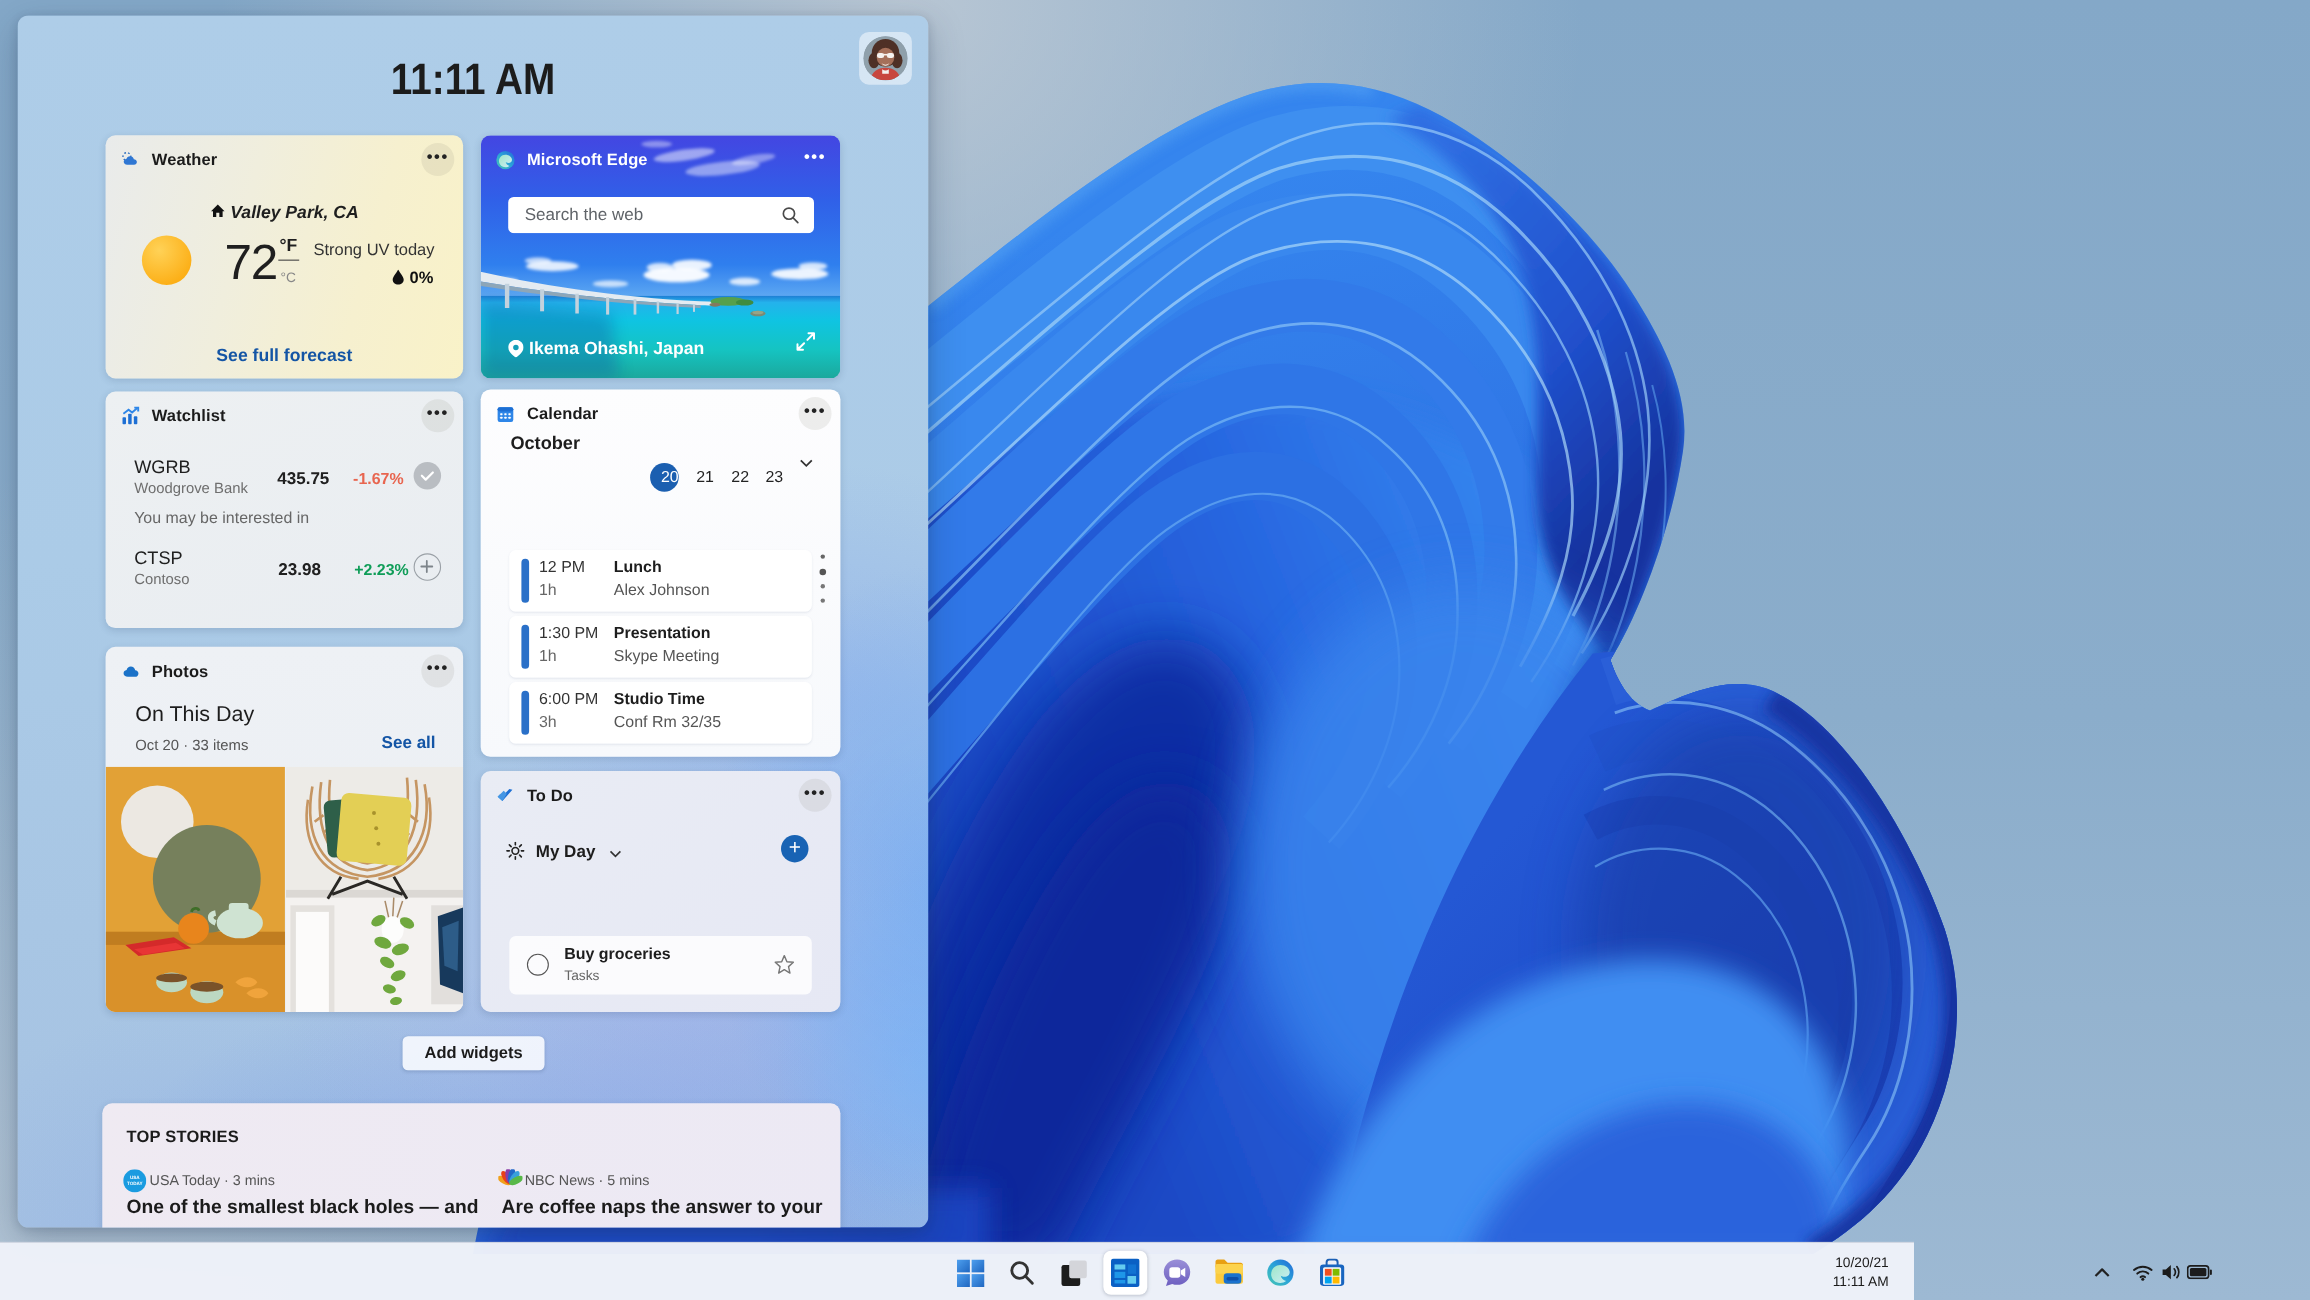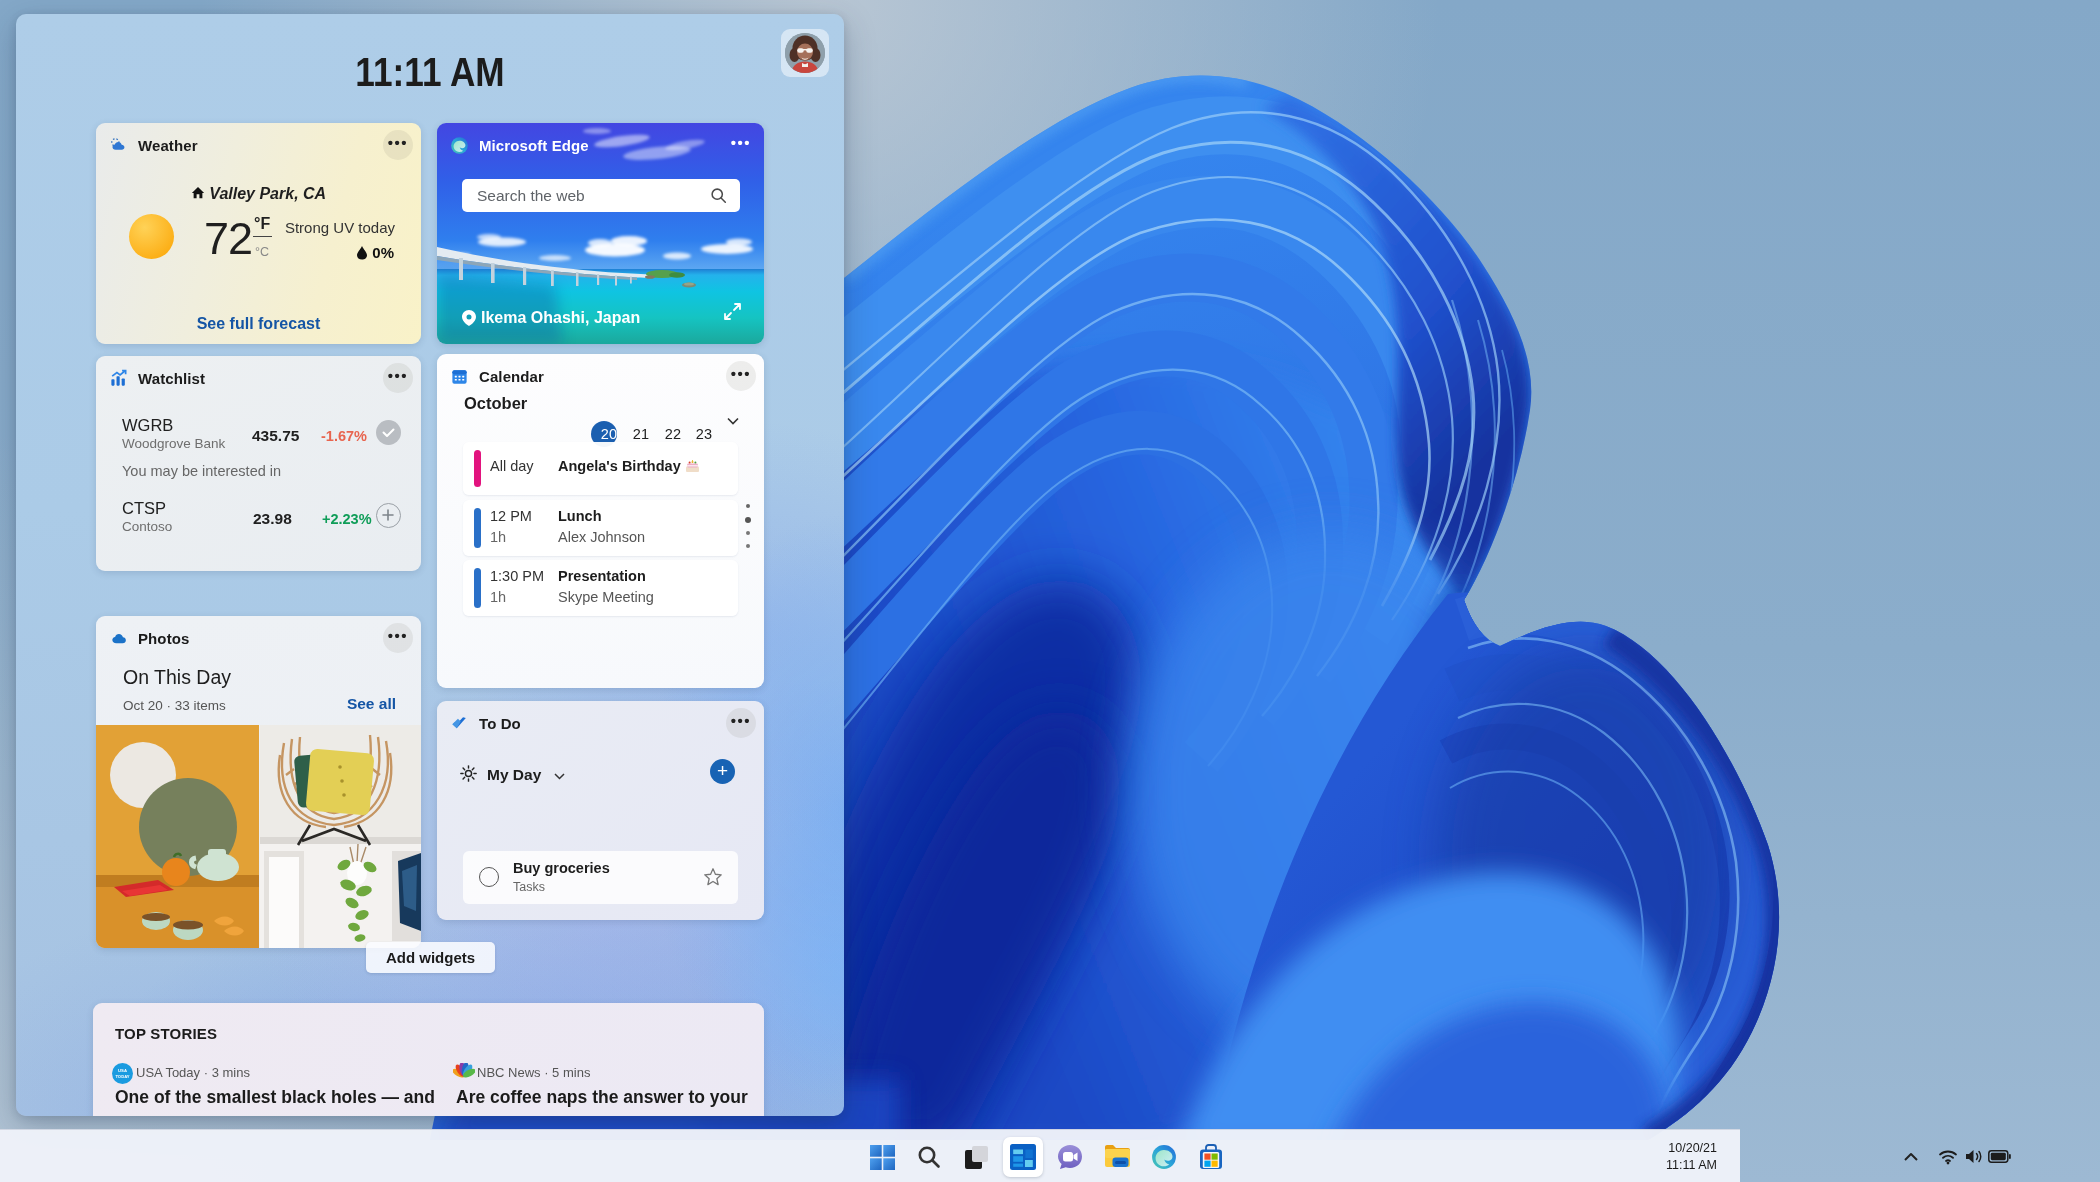--- a/index.html
+++ b/index.html
@@ -74,21 +74,21 @@
   #cal .dsel { background:#1b5fb0; border-radius:50%; color:#fff; }
   .evt { position:absolute; left:26px; width:275px; background:rgba(255,255,255,0.95); border-radius:6px;
          box-shadow:0 1px 2px rgba(60,80,120,0.10); }
   .evt .bar { position:absolute; left:11px; top:8px; bottom:8px; width:7px; border-radius:4px; }
   .evt .t1 { position:absolute; left:27px; top:8px; font-size:14.5px; color:#333; }
   .evt .t2 { position:absolute; left:27px; top:29px; font-size:14.5px; color:#666; }
   .evt .n1 { position:absolute; left:95px; top:8px; font-size:14.5px; font-weight:700; color:#1d1d1d; }
   .evt .n2 { position:absolute; left:95px; top:29px; font-size:14.5px; color:#555; }
 
   
-  #photos { left:80px; top:574px; width:325px; height:332px; background:linear-gradient(180deg,#eef1f5,#eaeef3); overflow:hidden;margin-top:28px;}
+  #photos { left:80px; top:574px; width:325px; height:332px; background:linear-gradient(180deg,#eef1f5,#eaeef3); overflow:hidden;}
   #photos .otd { position:absolute; left:27px; top:50px; font-size:19.5px; color:#1d1d1d; font-weight:500;}
   #photos .sub { position:absolute; left:27px; top:82px; font-size:13.5px; color:#555; }
   #photos .seeall { position:absolute; right:25px; top:79px; font-size:15.5px; font-weight:600; color:#1455a5; }
   #photos .grid { position:absolute; left:0; right:0; top:109px; bottom:0; }
 
   
   #todo { left:421px; top:687px; width:327px; height:219px; background:linear-gradient(140deg,#e9ecf4,#e6e8f4); }
   #todo .myday { position:absolute; left:50px; top:65px; font-size:15.5px; font-weight:700; color:#1d1d1d;}
   #todo .plus { position:absolute; right:29px; top:58px; width:25px; height:25px; border-radius:50%; background:#1863b4;
      color:#fff; font-size:19px; line-height:24px; text-align:center; font-weight:400;}
@@ -448,46 +448,40 @@
           </div>
       </div>
       <div class="month">October</div>
       <div class="d dsel" style="left:154px">20</div>
       <div class="d" style="left:186px">21</div>
       <div class="d" style="left:218px">22</div>
       <div class="d" style="left:249px">23</div>
       <svg width="12" height="8" viewBox="0 0 12 8" style="position:absolute;left:290px;top:63px">
           <path d="M1 1.5 L6 6.5 L11 1.5" stroke="#333" stroke-width="1.6" fill="none"></path>
         </svg>
-      <div class="evt" style="top:88px;height:53px">
-        <div class="bar" style="background:#e2137e"></div>
-        <div class="t1" style="top:16px">All day</div>
-        <div class="n1" style="top:16px">Angela's Birthday <svg width="15" height="14" viewBox="0 0 15 14" style="vertical-align:-2px">
-              <rect x="1" y="7.5" width="13" height="5.5" rx="1" fill="#f0ddc8"></rect>
-              <rect x="2.2" y="4.5" width="10.6" height="4" rx="1" fill="#ecadc4"></rect>
-              <rect x="2.2" y="6.2" width="10.6" height="1.2" fill="#fdf4f7"></rect>
-              <circle cx="4.6" cy="3.6" r="1" fill="#d8402e"></circle>
-              <circle cx="7.5" cy="3.1" r="1" fill="#e8a01c"></circle>
-              <circle cx="10.4" cy="3.6" r="1" fill="#4e9e42"></circle>
-              <rect x="7.1" y="1" width="0.9" height="2.4" fill="#e8bc30"></rect>
-            </svg></div>
-      </div>
       <div class="evt" style="top:146px;height:56px">
         <div class="bar" style="background:#2a70c8"></div>
         <div class="t1">12 PM</div>
           <div class="t2">1h</div>
         <div class="n1">Lunch</div>
           <div class="n2">Alex  Johnson</div>
       </div>
       <div class="evt" style="top:206px;height:56px">
         <div class="bar" style="background:#2a70c8"></div>
         <div class="t1">1:30 PM</div>
           <div class="t2">1h</div>
         <div class="n1">Presentation</div>
           <div class="n2">Skype Meeting</div>
+      </div>
+      <div class="evt" style="top:266px;height:56px">
+        <div class="bar" style="background:#2a70c8"></div>
+        <div class="t1">6:00 PM</div>
+          <div class="t2">3h</div>
+        <div class="n1">Studio Time</div>
+          <div class="n2">Conf Rm 32/35</div>
       </div>
       <div style="position:absolute;right:13px;top:150px;color:#555">
         <div style="width:4px;height:4px;border-radius:50%;background:#666;margin:0 0 9px 1px"></div>
         <div style="width:6px;height:6px;border-radius:50%;background:#555;margin:0 0 8px 0"></div>
         <div style="width:4px;height:4px;border-radius:50%;background:#777;margin:0 0 9px 1px"></div>
         <div style="width:4px;height:4px;border-radius:50%;background:#777;margin:0 0 0 1px"></div>
       </div>
     </div>
 
     <div class="card" id="photos">

